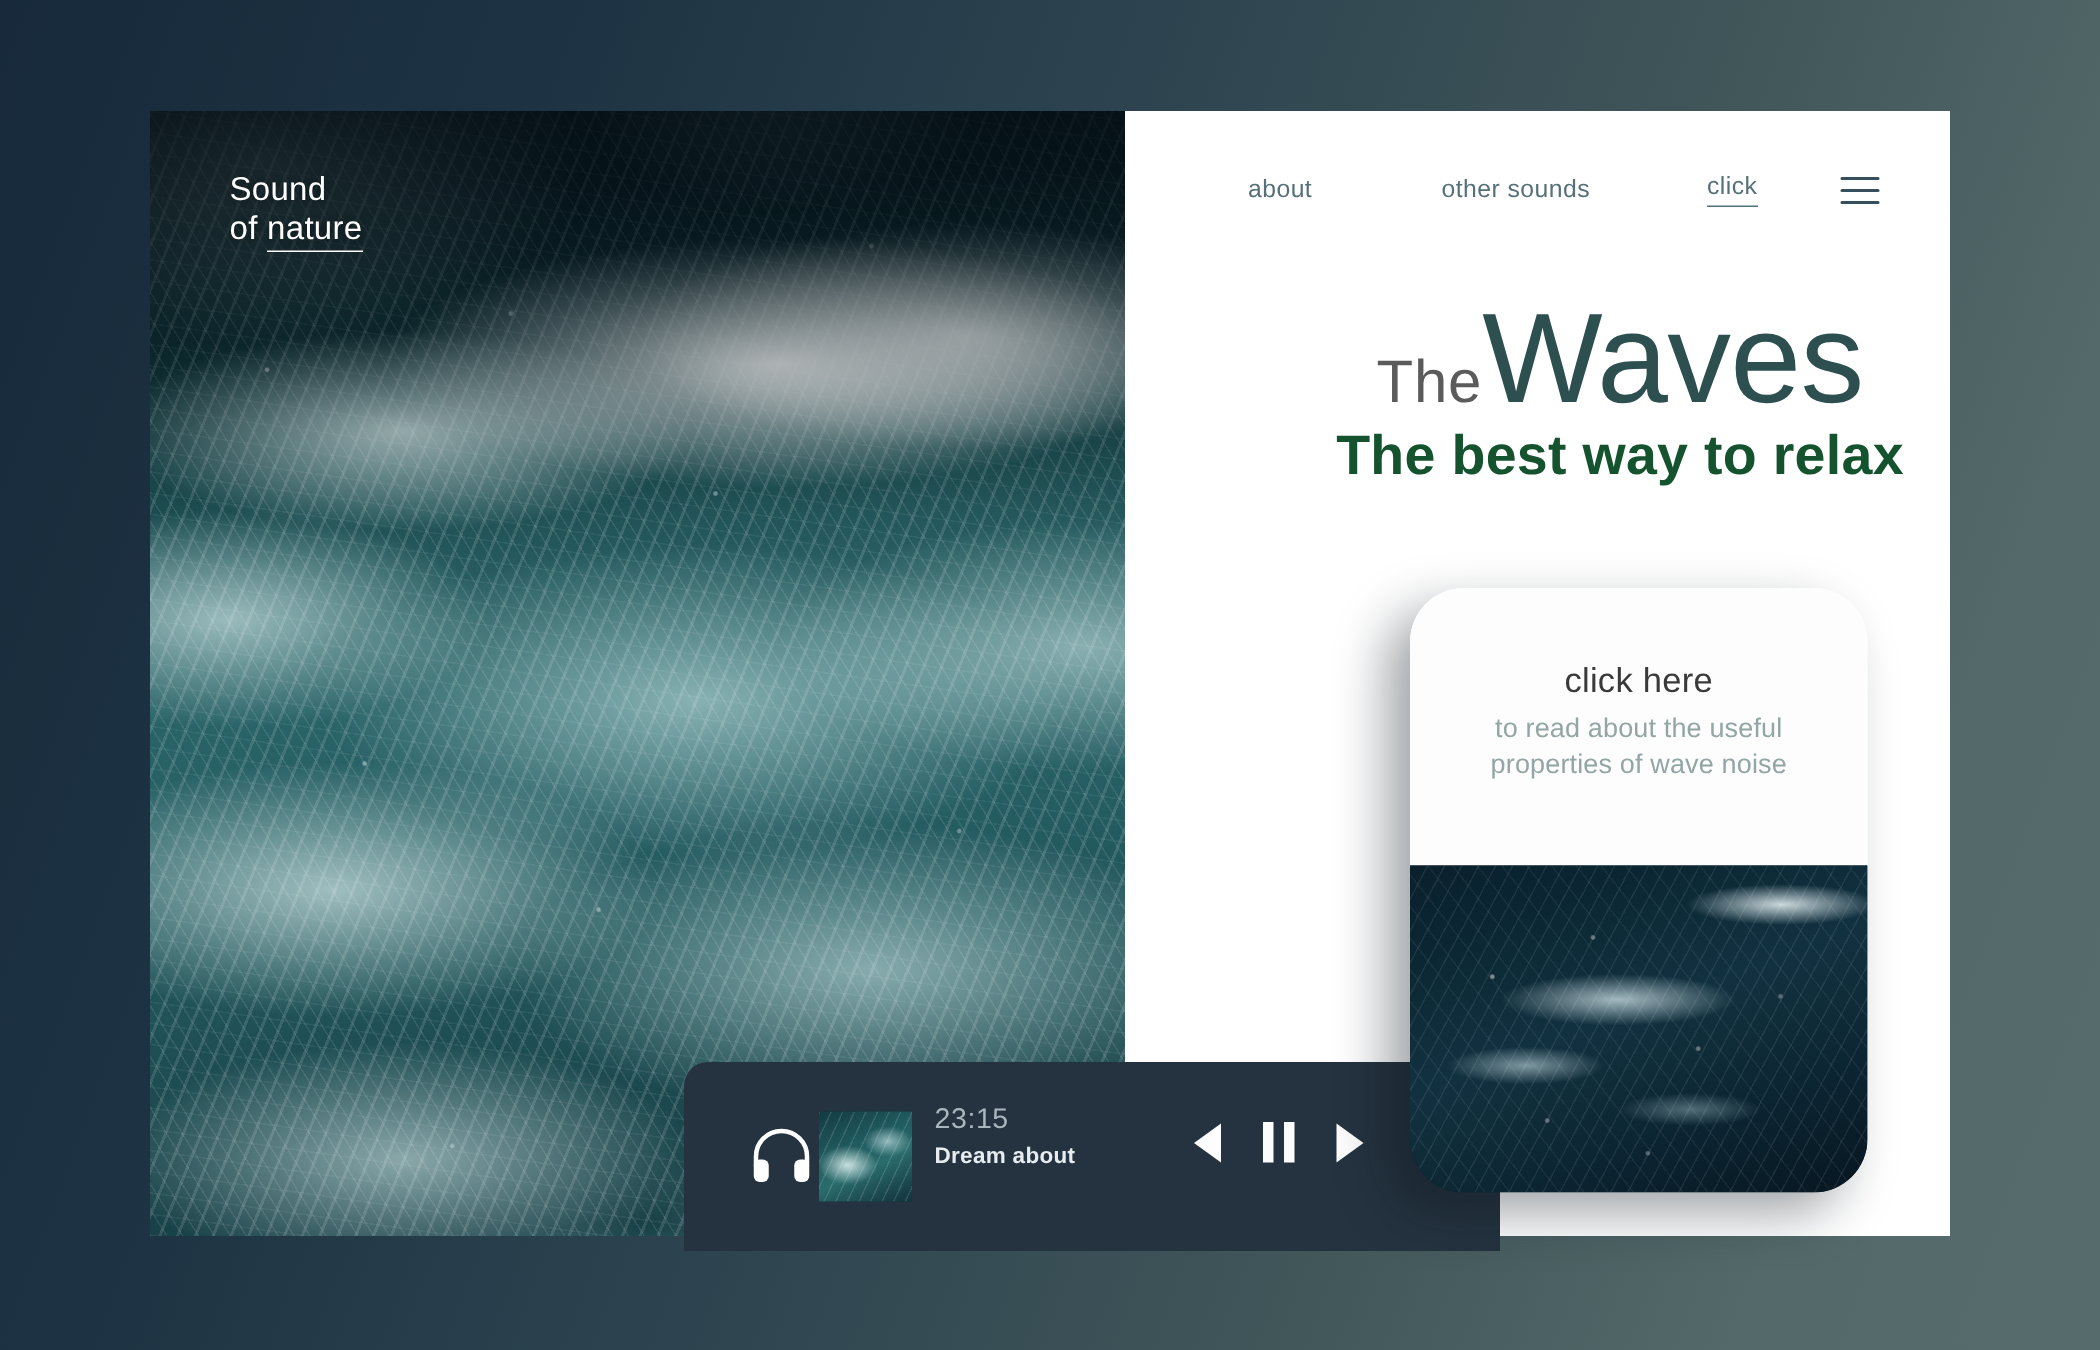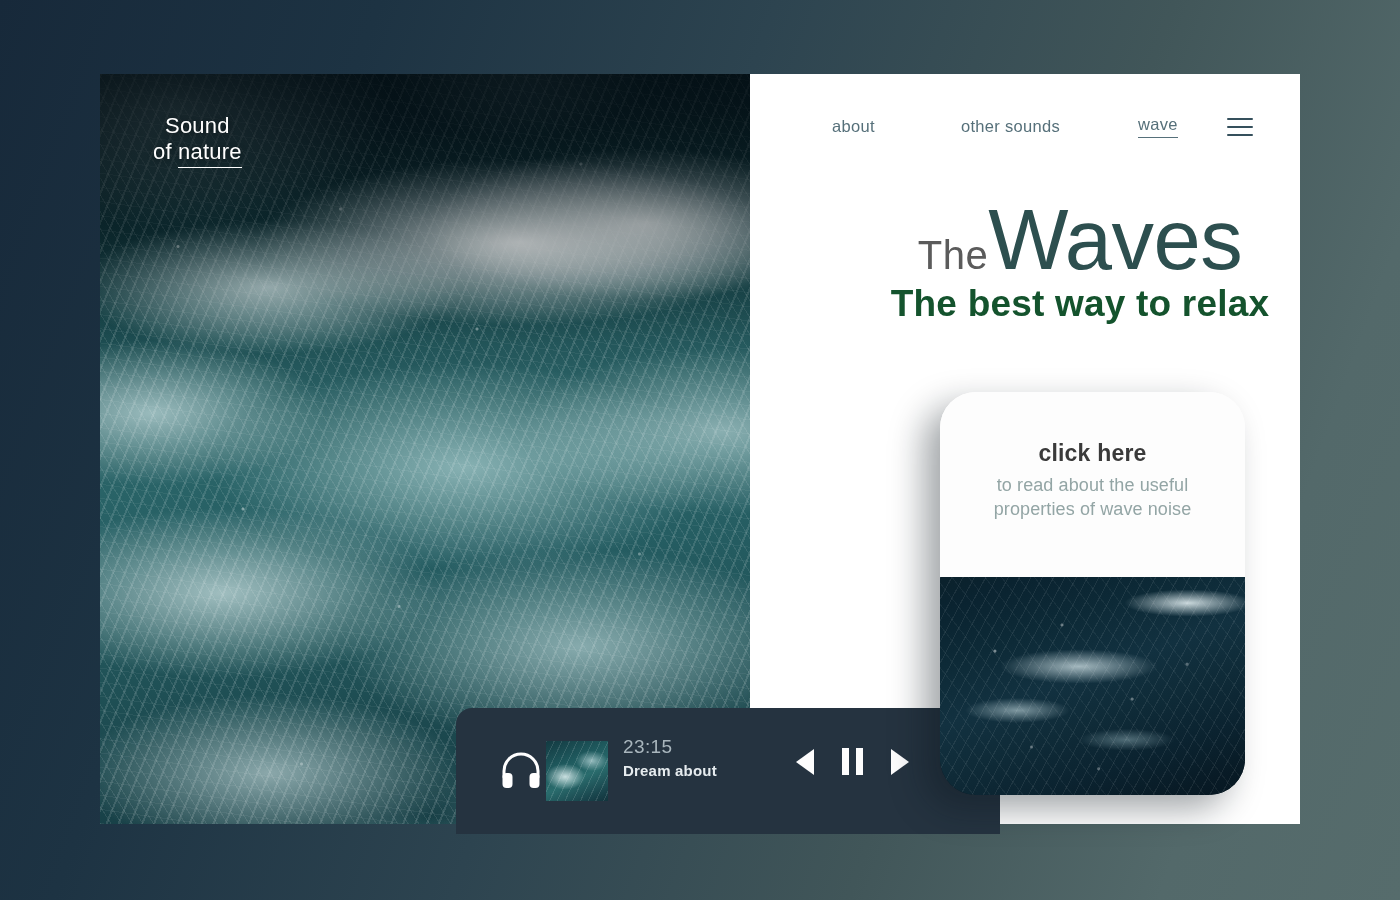--- a/index.html
+++ b/index.html
@@ -70,21 +70,21 @@
   }
   .hero .topdark {
     position:absolute; left:0; top:0; width:100%; height:36%;
     background:linear-gradient(180deg, rgba(4,14,19,.80) 0%, rgba(5,18,23,.35) 55%, rgba(0,0,0,0) 100%);
   }
 
   
   .logo {
     position:absolute; left:153px; top:113px; z-index:6;
     color:#ffffff; font-size:22px; font-weight:300; line-height:1.18;
-    letter-spacing:.2px; text-shadow:0 1px 6px rgba(0,0,0,.45);text-align:center;
+    letter-spacing:.2px; text-shadow:0 1px 6px rgba(0,0,0,.45);
   }
   .logo .l2 { display:block; }
   .logo .l2 u { text-decoration:none; border-bottom:1.3px solid #ffffff; padding-bottom:3px; }
 
   
   .nav {
     position:absolute; left:750px; top:74px; width:482px; height:105px;
     display:flex; align-items:center; z-index:7;
   }
   .nav a {
@@ -120,21 +120,21 @@
   .card {
     position:absolute; left:940px; top:392px; width:305px; height:403px;
     border-radius:36px; overflow:hidden; z-index:8;
     box-shadow:-16px 14px 34px rgba(10,22,30,.38);
   }
   .card .cardtop {
     position:absolute; left:0; top:0; width:100%; height:185px;
     background:#fdfdfd; display:flex; flex-direction:column;
     align-items:center; padding-top:48px;
   }
-  .card .ch { font-size:23px; font-weight:700; color:#3a3a3a; letter-spacing:.2px; }
+  .card .ch { font-size:23px; font-weight:400; color:#3a3a3a; letter-spacing:.2px; }
   .card .cs {
     margin-top:7px; font-size:18px; font-weight:300; color:#93a5a5;
     line-height:1.31; text-align:center; width:230px; letter-spacing:.1px;
   }
   .card .cardimg {
     position:absolute; left:0; top:185px; width:100%; height:218px; overflow:hidden;
     background:#07141c;
   }
   .card .cardimg .w {
     position:absolute; inset:-6%;
@@ -212,21 +212,21 @@
   </div>
 
   <div class="logo">
     <span>Sound</span>
     <span class="l2"><span>of </span><u>nature</u></span>
   </div>
 
   <nav class="nav">
     <a class="n0" href="#">about</a>
     <a class="n1" href="#">other sounds</a>
-    <a class="n2" href="#">wave</a>
+    <a class="n2" href="#">click</a>
     <div class="burger">
       <i></i>
       <i></i>
       <i></i>
     </div>
   </nav>
 
   <div class="headline">
     <div class="row1">
       <span class="the">The</span><span class="waves">Waves</span>

